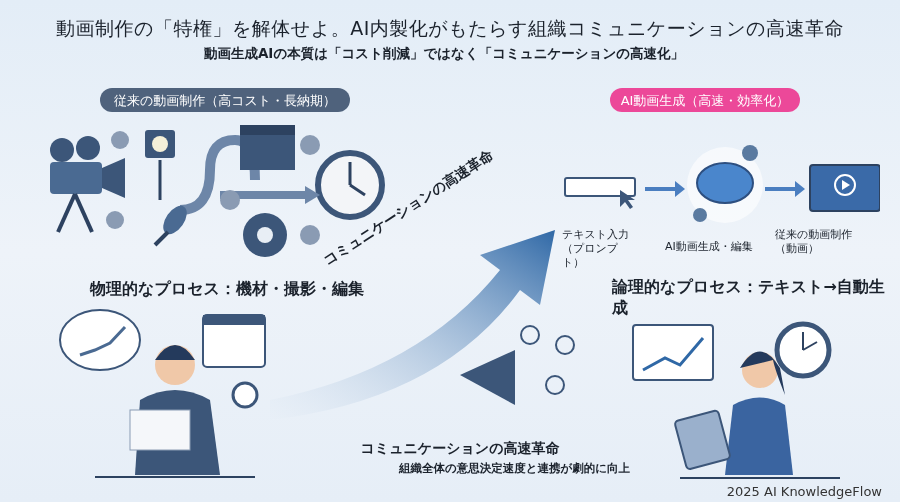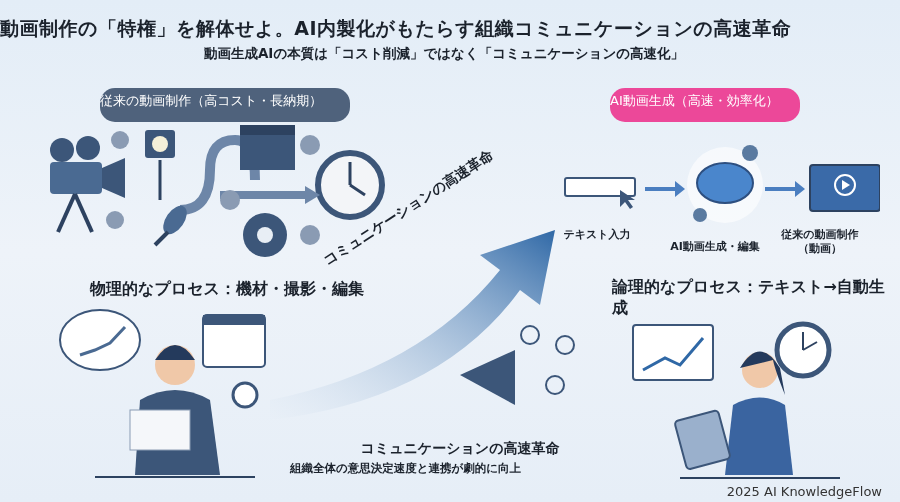--- a/index.html
+++ b/index.html
@@ -1,29 +1,29 @@
 <!DOCTYPE html>
 <html><head>
 <meta charset="utf-8">
 <style>
 *{box-sizing:border-box;margin:0;padding:0}
 body{width:900px;height:502px;overflow:hidden;font-family:"DejaVu Sans","Liberation Sans",sans-serif;background:linear-gradient(180deg,#e3edf7 0%,#eef3f9 50%,#e6eef7 100%);position:relative;color:#1d2530}
 .abs{position:absolute}
-.title{top:16px;left:0;width:900px;text-align:left;font-size:19px;font-weight:bold;color:#1b222c;letter-spacing:0.5px}
+.title{top:16px;left:0;width:900px;text-align:center;font-size:19px;font-weight:normal;color:#1b222c;letter-spacing:0.5px}
 .subtitle{top:45px;left:0;width:888px;text-align:center;font-size:13.5px;font-weight:bold;color:#1b222c}
-.pill{border-radius:15px;color:#fff;font-size:13px;line-height:26px;height:34px}
+.pill{border-radius:15px;color:#fff;font-size:13px;text-align:center;line-height:26px;height:24px}
 .pill-left{left:100px;top:88px;width:250px;background:#4f627c}
 .pill-right{left:610px;top:88px;width:190px;background:#ec4899}
 .caption{font-size:16px;font-weight:bold;color:#1b222c}
 .cap-left{left:90px;top:279px}
 .cap-right{left:612px;top:277px}
-.lbl{font-size:11px;font-weight:bold;color:#1b222c;text-align:center;line-height:14px}
+.lbl{font-size:11px;font-weight:normal;color:#1b222c;text-align:left;line-height:14px}
 .diag-text{left:330px;top:252px;font-size:14px;font-weight:bold;color:#1b222c;transform:rotate(-33deg);transform-origin:left bottom;white-space:nowrap}
 .bottom-h{left:330px;top:440px;width:260px;text-align:center;font-size:14px;font-weight:bold;color:#1b222c}
-.bottom-s{left:290px;top:461px;width:340px;text-align:left;font-size:11.5px;font-weight:bold;color:#1b222c}
+.bottom-s{left:290px;top:461px;width:340px;text-align:right;font-size:11.5px;font-weight:bold;color:#1b222c}
 .credit{right:18px;top:484px;font-size:13px;color:#333}
 svg{position:absolute}
 </style>
 </head>
 <body>
 
 <div class="abs title">動画制作の「特権」を解体せよ。AI内製化がもたらす組織コミュニケーションの高速革命</div>
 <div class="abs subtitle">動画生成AIの本質は「コスト削減」ではなく「コミュニケーションの高速化」</div>
 
 <div class="abs pill pill-left">従来の動画制作（高コスト・長納期）</div>
@@ -135,20 +135,21 @@
   <polygon points="205,62 235,62 235,56 245,64 235,72 235,66 205,66" fill="#4a7ec0"></polygon>
   <g>
       <rect x="250" y="40" width="70" height="46" rx="3" fill="#3a6aa8" stroke="#2d4260" stroke-width="2"></rect>
   <circle cx="285" cy="60" r="10" fill="none" stroke="#fff" stroke-width="2"></circle>
       <polygon points="282,55 282,65 290,60" fill="#fff"></polygon>
     </g>
 </svg>
 
 <div class="abs lbl" style="left:562px;top:228px;width:70px">
   <div>テキスト入力</div>
+  <div>（プロンプト）</div>
 </div>
 <div class="abs lbl" style="left:665px;top:240px;width:100px">
   <div>AI動画生成・編集</div>
 </div>
 <div class="abs lbl" style="left:775px;top:228px;width:90px">
   <div>従来の動画制作</div>
   <div>（動画）</div>
 </div>
 
 <div class="abs caption cap-right">論理的なプロセス：テキスト→自動生成</div>

